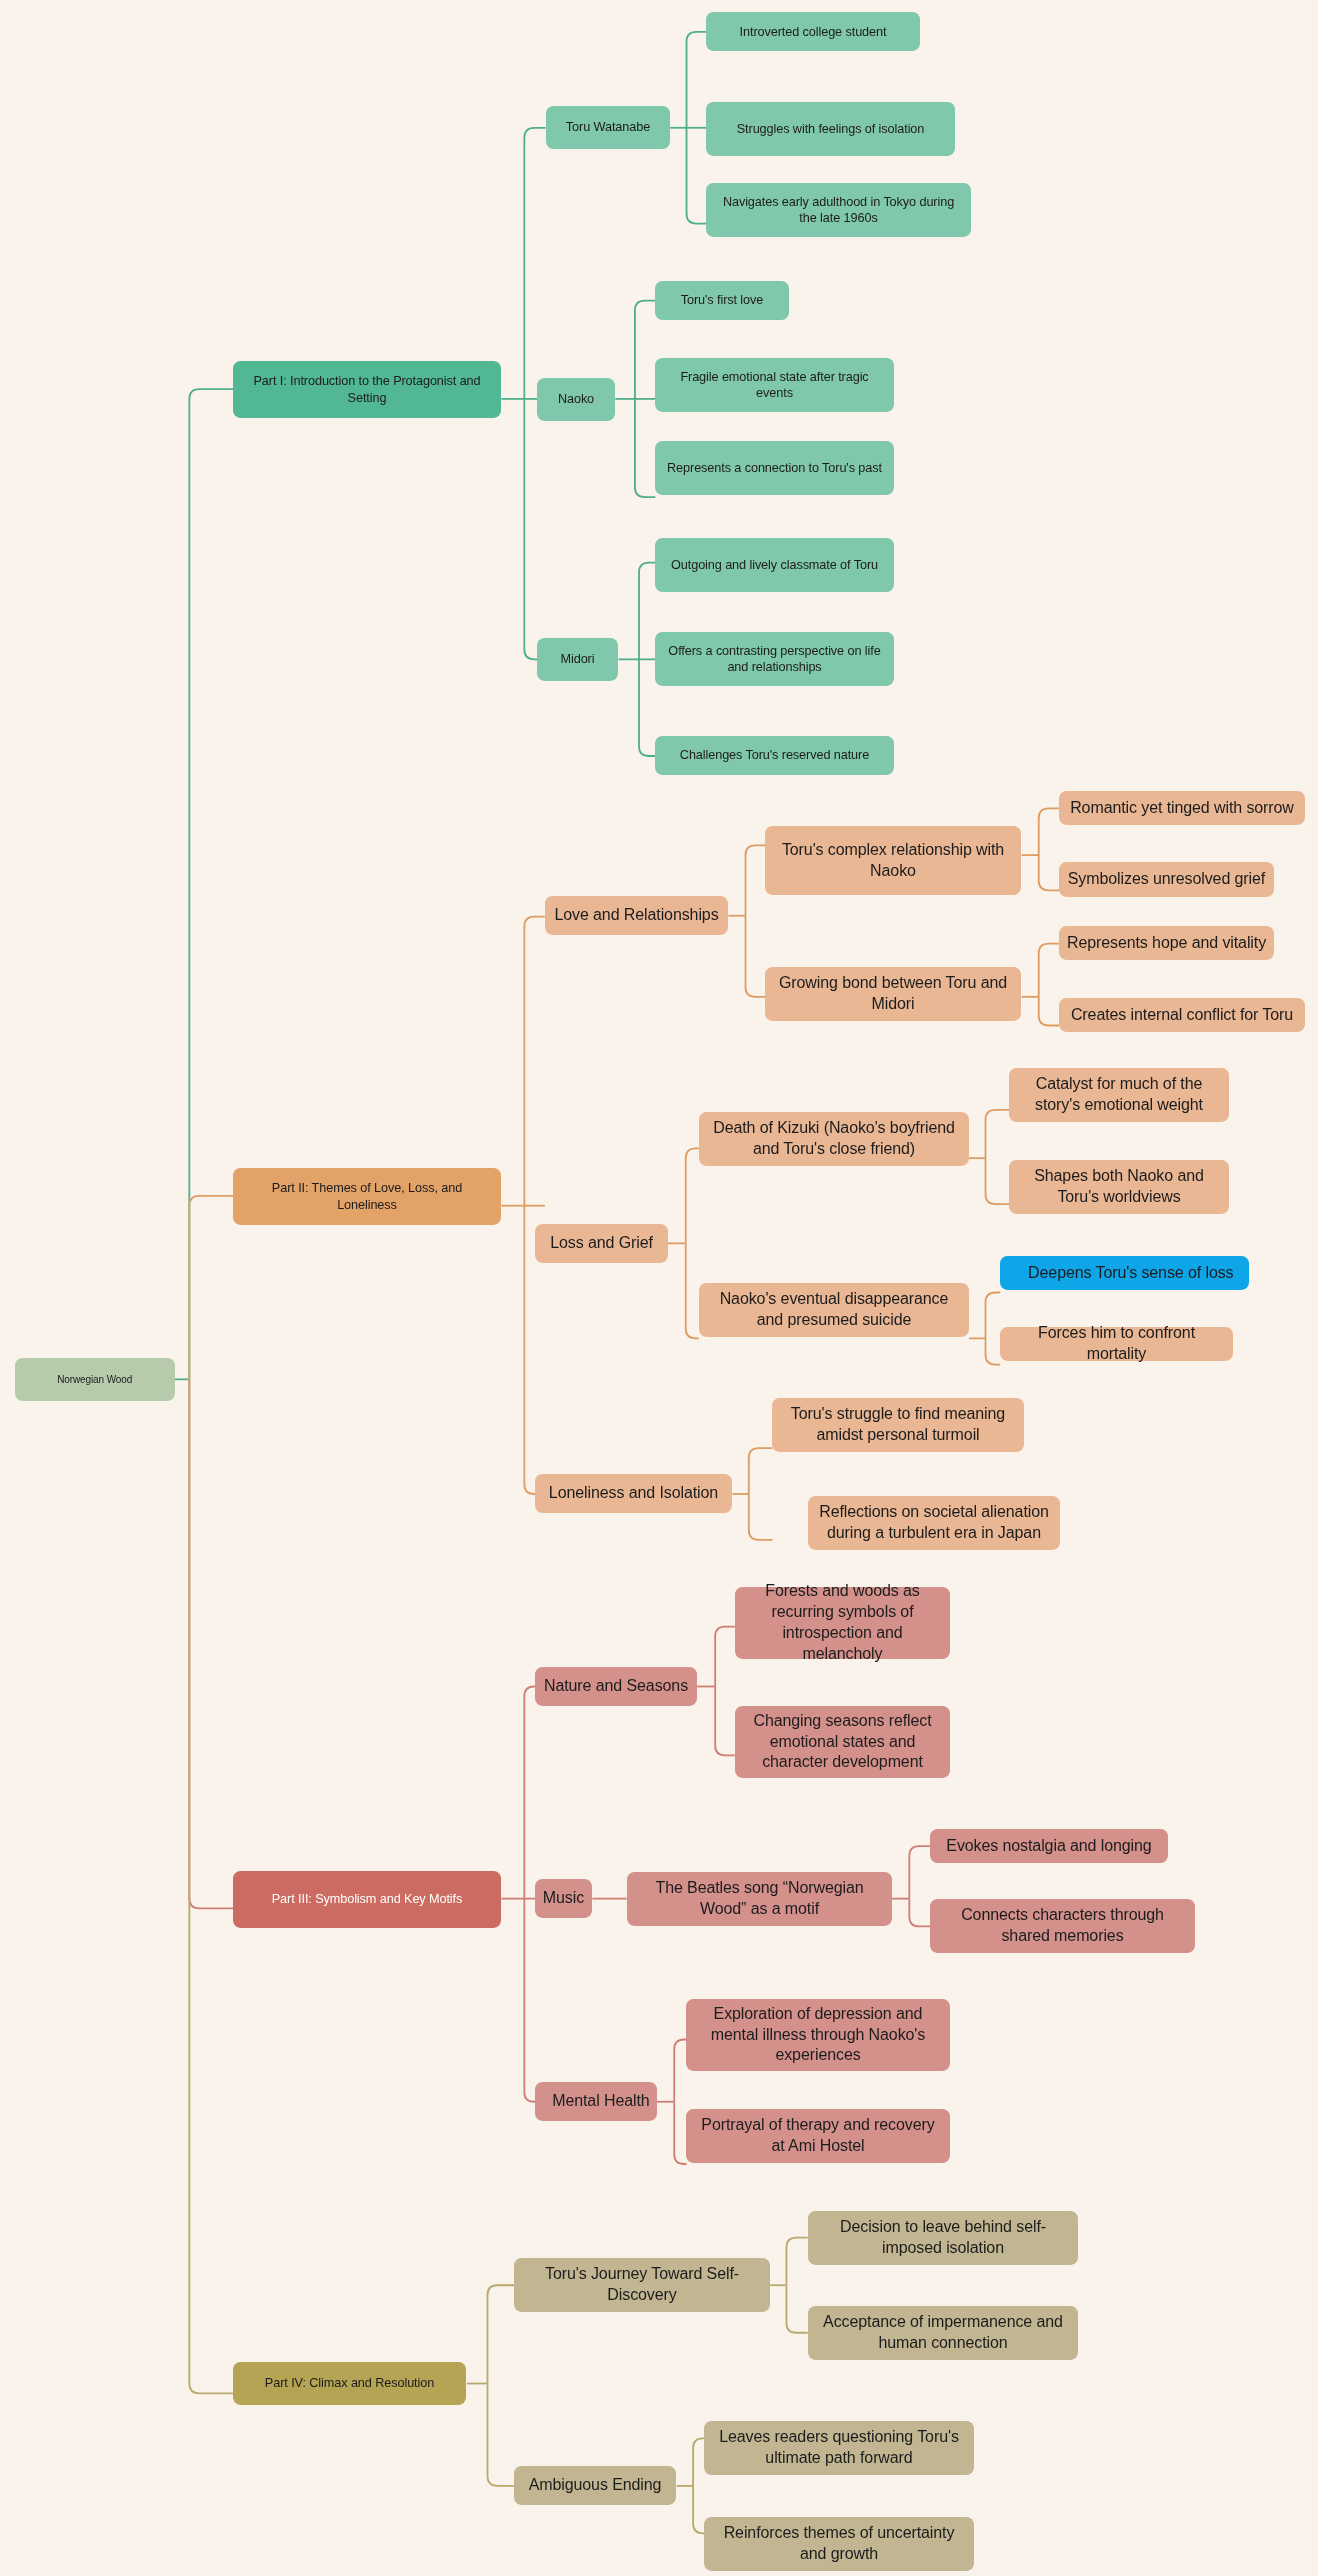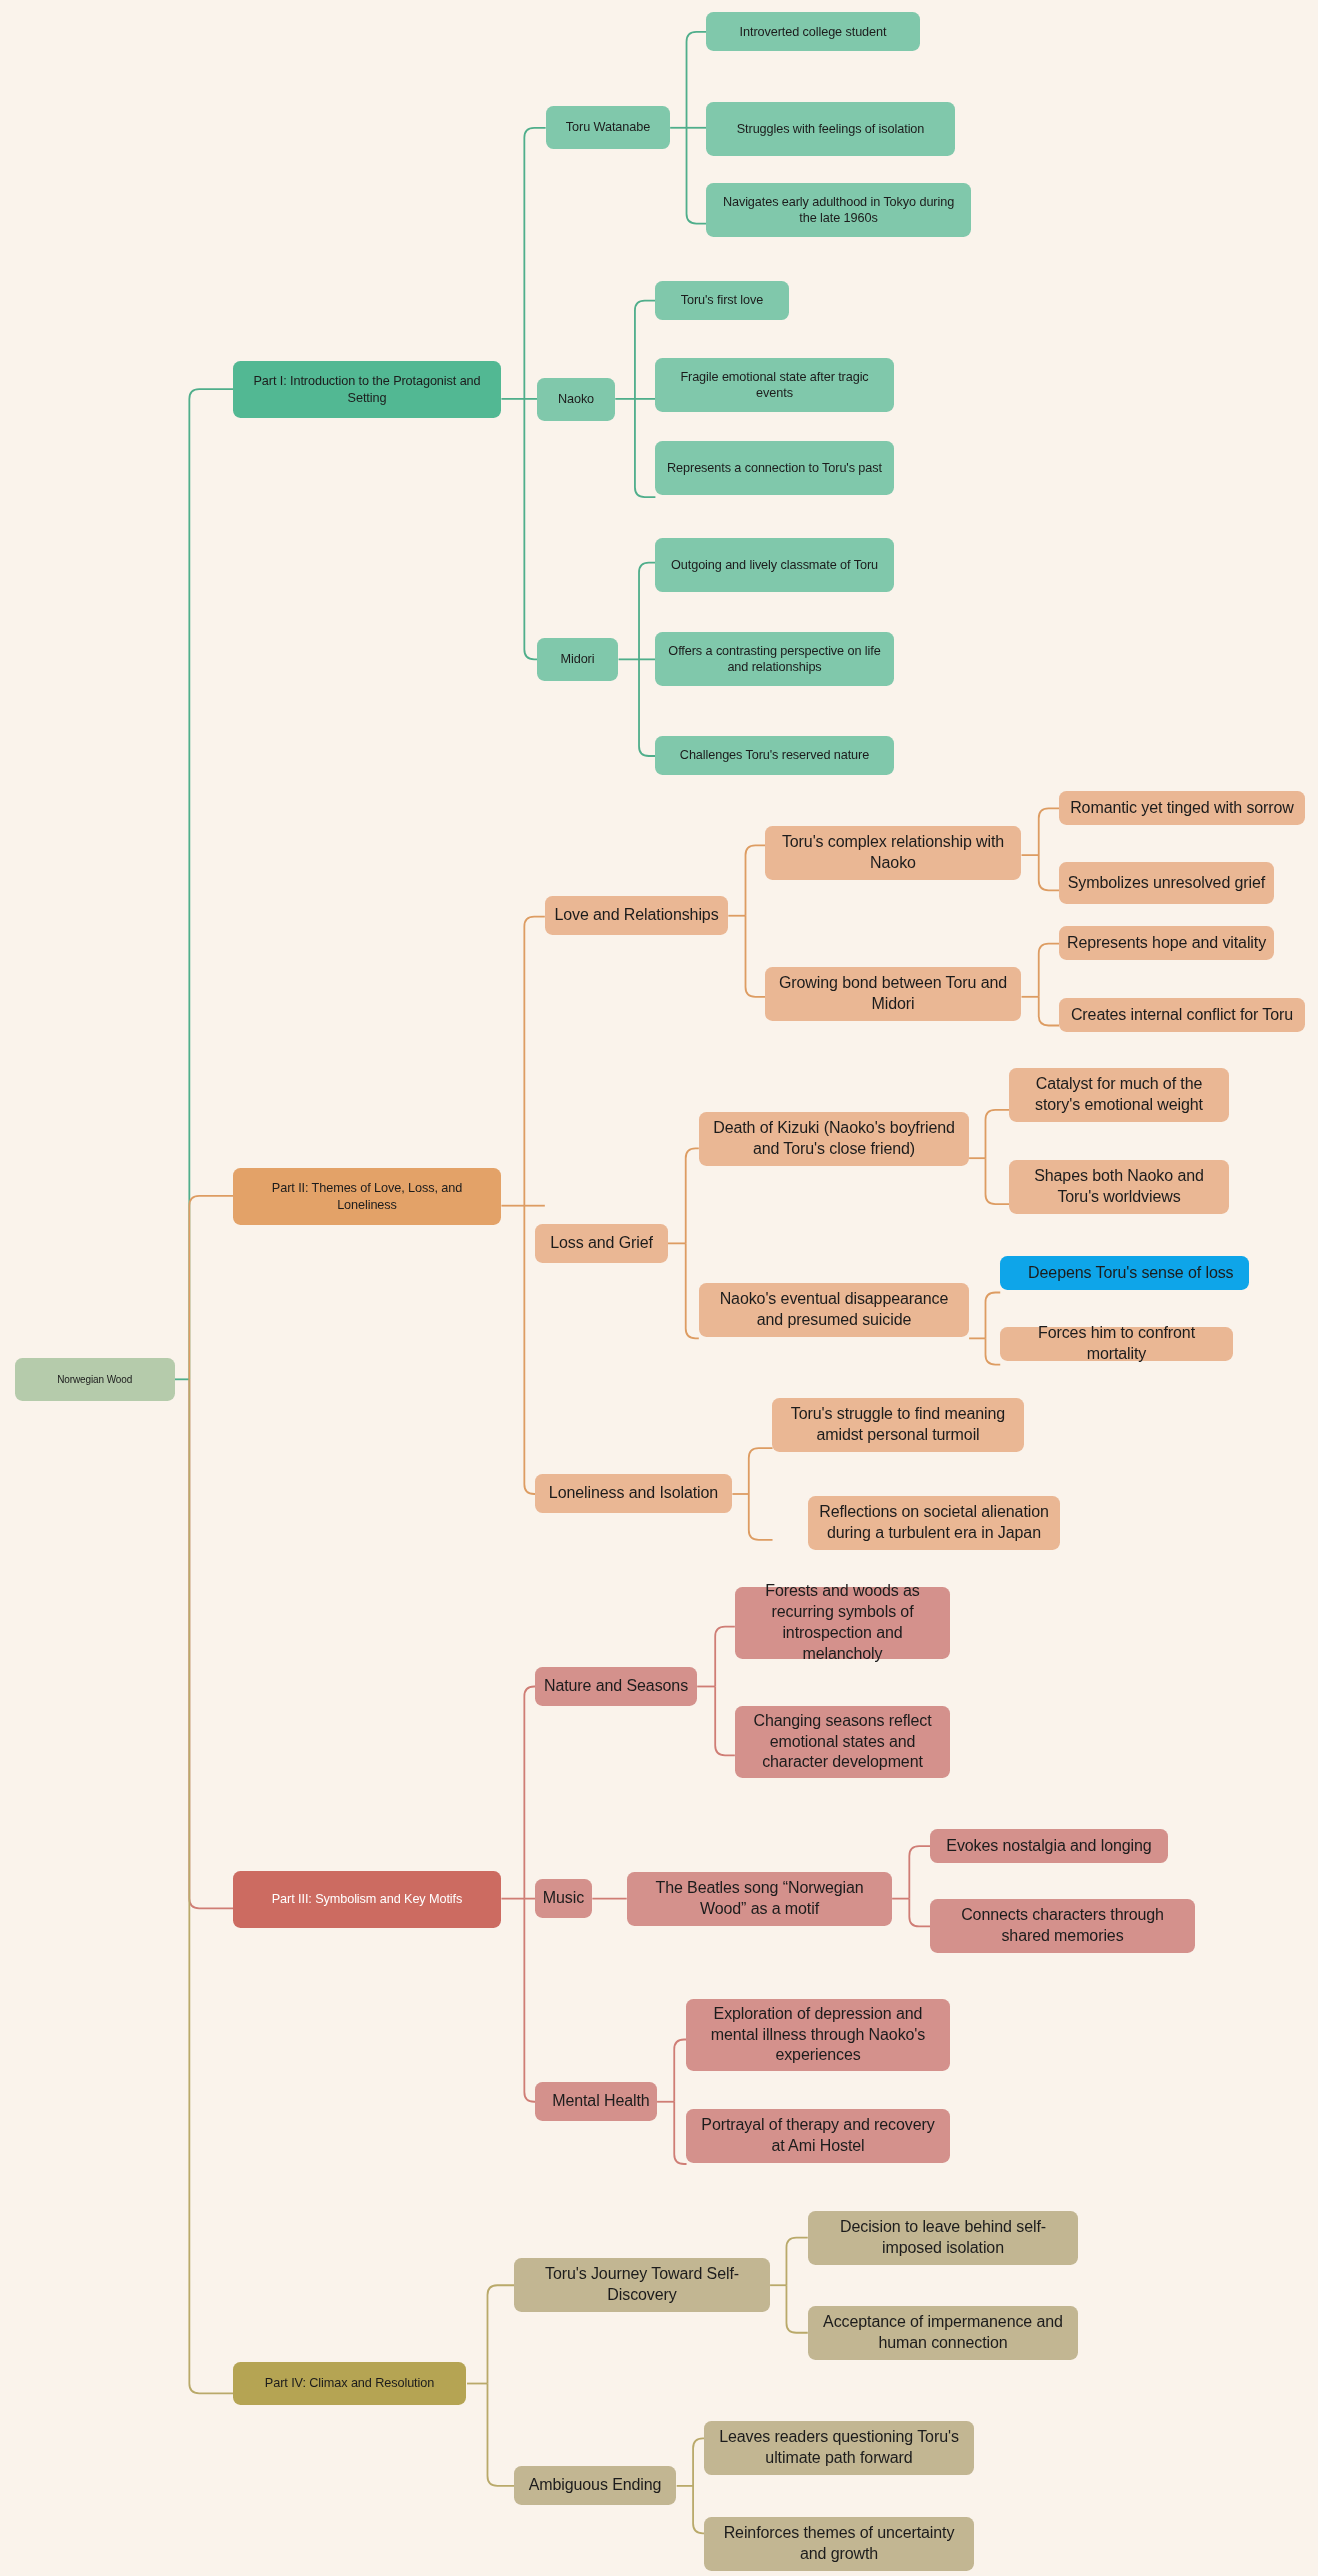--- a/index.html
+++ b/index.html
@@ -181,27 +181,27 @@
     <span>Challenges Toru's reserved nature</span>
   </div>
 
   <div class="node f15" style="left:233px;top:1168px;width:268px;height:57px;background:#e3a268;">
     <span>Part II: Themes of Love, Loss, and Loneliness</span>
   </div>
 
   <div class="node f14" style="left:545px;top:896px;width:183px;height:39px;background:#eab794;">
     <span>Love and Relationships</span>
   </div>
-  <div class="node f14" style="left:765px;top:826px;width:256px;height:54px;background:#eab794;">
+  <div class="node f14" style="left:765px;top:826px;width:256px;height:69px;background:#eab794;">
     <span>Toru's complex relationship with Naoko</span>
   </div>
   <div class="node f14" style="left:1059px;top:791px;width:246px;height:34px;background:#eab794;">
     <span>Romantic yet tinged with sorrow</span>
   </div>
-  <div class="node f14" style="left:1059px;top:862px;width:215px;height:42px;background:#eab794;">
+  <div class="node f14" style="left:1059px;top:862px;width:215px;height:35px;background:#eab794;">
     <span>Symbolizes unresolved grief</span>
   </div>
   <div class="node f14" style="left:765px;top:967px;width:256px;height:54px;background:#eab794;">
     <span>Growing bond between Toru and Midori</span>
   </div>
   <div class="node f14" style="left:1059px;top:926px;width:215px;height:34px;background:#eab794;">
     <span>Represents hope and vitality</span>
   </div>
   <div class="node f14" style="left:1059px;top:998px;width:246px;height:34px;background:#eab794;">
     <span>Creates internal conflict for Toru</span>

